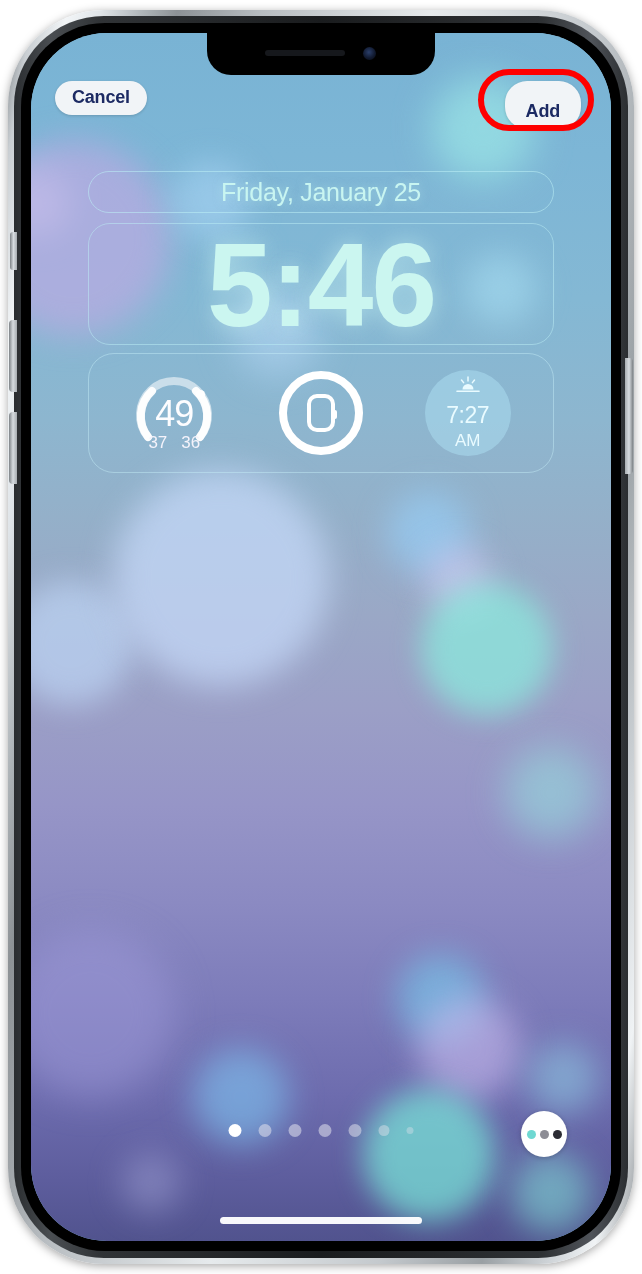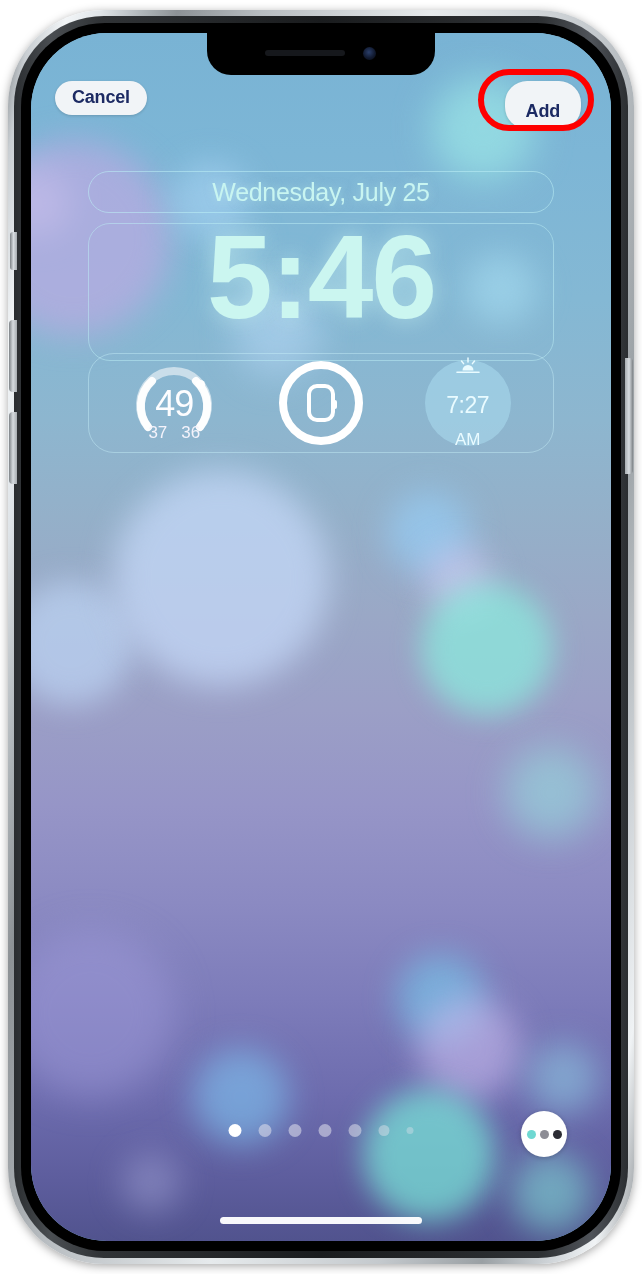--- a/index.html
+++ b/index.html
@@ -162,43 +162,43 @@
     font-size: 25px;
     color: #c8f5f1;
     letter-spacing: -0.3px;
     text-shadow: 0 0 10px rgba(200,245,241,0.5);
   }
 
   
   .clock-field {
     position: absolute;
     left: 57px; top: 190px;
-    width: 466px; height: 138px;
+    width: 466px; height: 122px;
     border: 1.5px solid rgba(190,240,245,0.5);
     border-radius: 22px;
     display: flex;
-    align-items: flex-start;
+    align-items: flex-end;
     justify-content: center;
     z-index: 20;
   }
   .clock-text {
     font-size: 118px;
     font-weight: 700;
     line-height: 1;
     color: #cbf6f0;
     letter-spacing: -2px;
     text-shadow: 0 0 22px rgba(210,250,246,0.55);
     margin-top: -6px;
   }
 
   
   .widget-field {
     position: absolute;
     left: 57px; top: 320px;
-    width: 466px; height: 100px;
+    width: 466px; height: 120px;
     border: 1.5px solid rgba(200,240,248,0.45);
     border-radius: 26px;
     display: flex;
     align-items: center;
     justify-content: space-around;
     padding: 0 12px;
     z-index: 20;
   }
   .widget { position: relative; width: 92px; height: 92px; }
 
@@ -261,21 +261,21 @@
   .circ-widget {
     position: absolute;
     left: 3px; top: 3px;
     width: 86px; height: 86px;
     border-radius: 50%;
     background: rgba(173, 222, 242, 0.52);
     display: flex;
     flex-direction: column;
     align-items: center;
     justify-content: center;
-    gap: 14px;
+    gap: 5px;
   }
   .circ-icon { line-height: 1; margin-bottom: 1px; }
   .circ-main {
     font-size: 23px;
     color: #e9fbff;
     line-height: 1.05;
     letter-spacing: -0.5px;
   }
   .circ-sub {
     font-size: 17px;
@@ -392,21 +392,21 @@
       <div class="notch-camera"></div>
     </div>
 
     <div class="topbar">
       <div class="pill-btn cancel-btn">Cancel</div>
       <div class="pill-btn add-btn">Add</div>
       <div class="add-highlight"></div>
     </div>
 
     <div class="date-field">
-      <div class="date-text">Wednesday, July 25</div>
+      <div class="date-text">Friday, January 25</div>
     </div>
 
     <div class="clock-field">
       <div class="clock-text">5:46</div>
     </div>
 
     <div class="widget-field">
 
       <div class="widget temp-widget">
         <svg width="92" height="92" viewBox="0 0 92 92">

